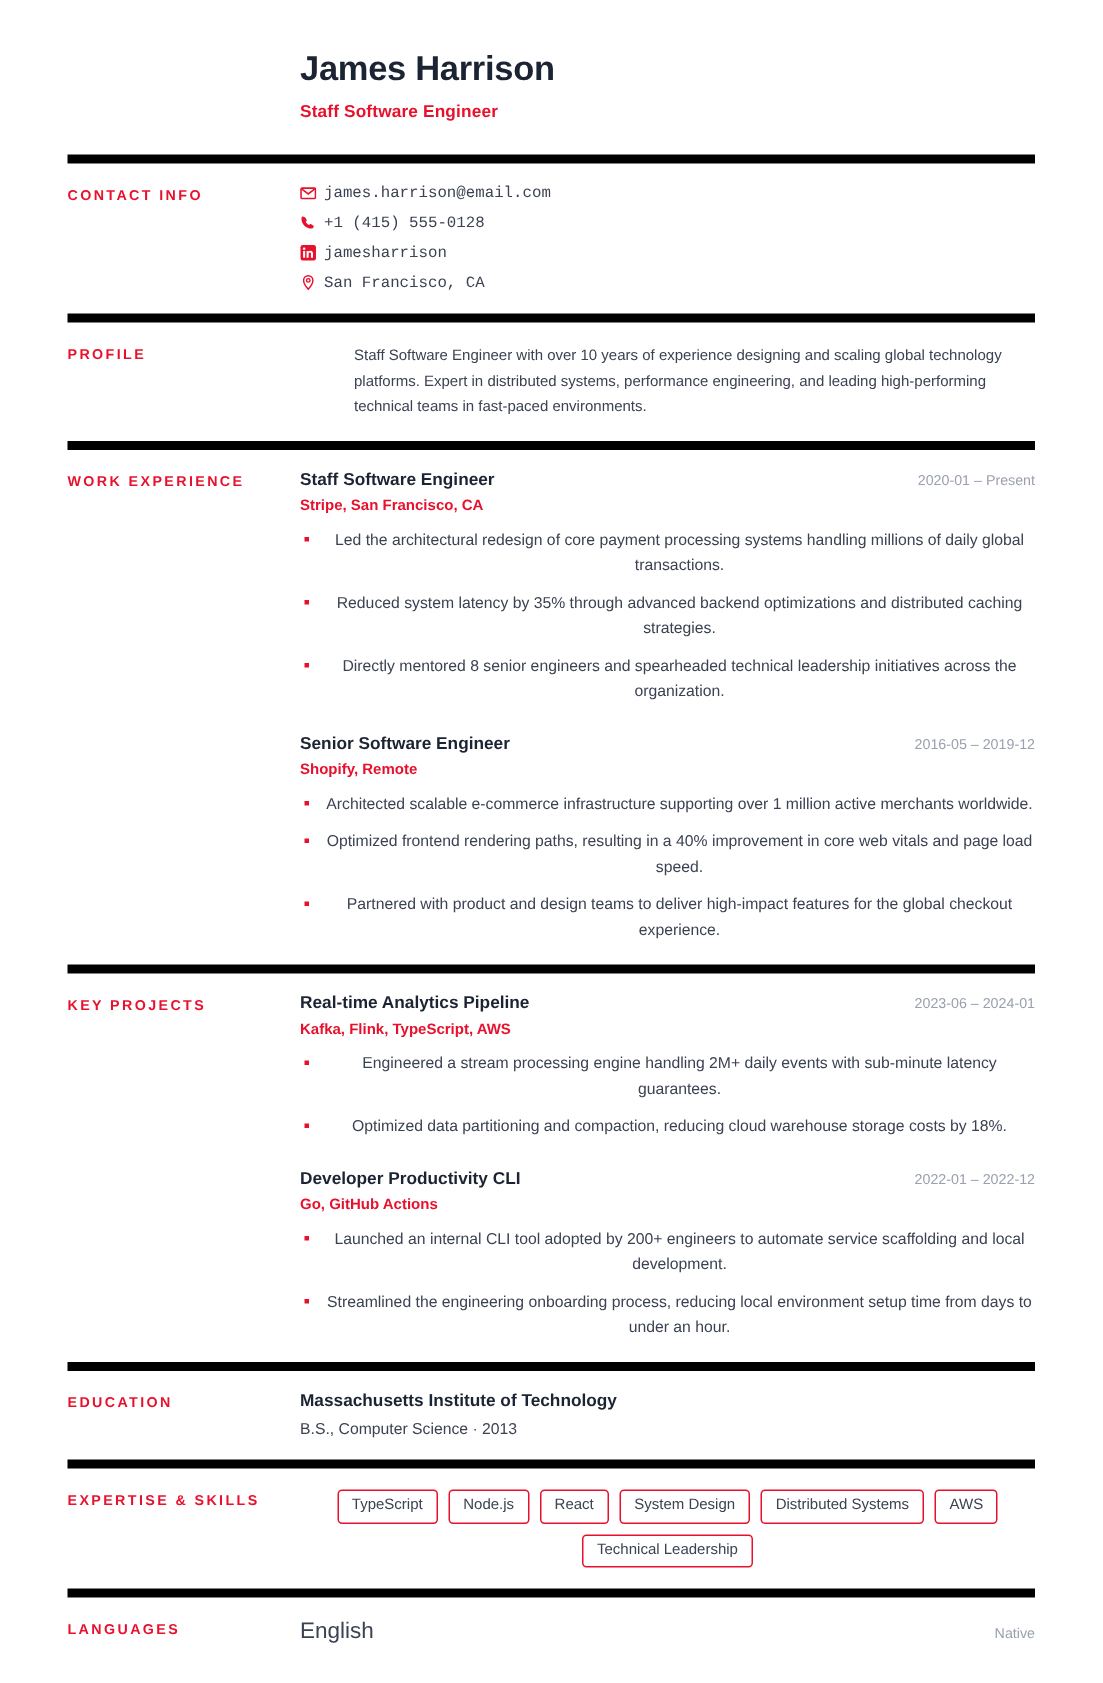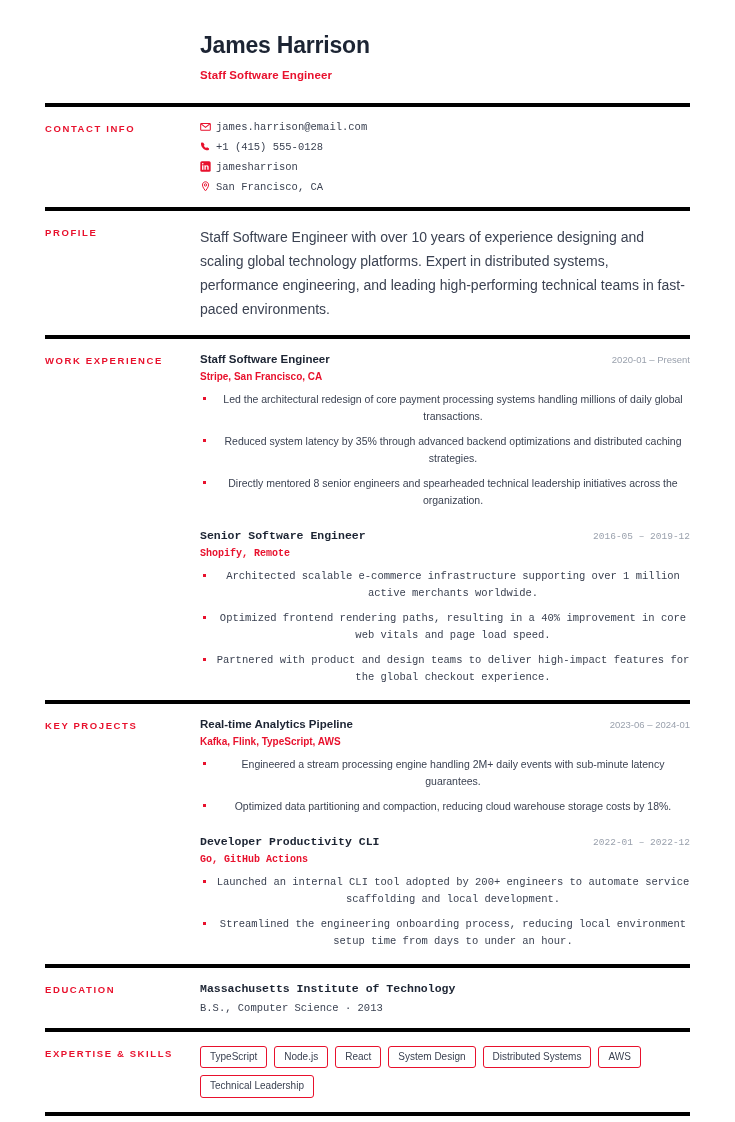--- a/index.html
+++ b/index.html
@@ -40,21 +40,21 @@
     font-size: 11.5px;
     font-weight: bold;
     color: #e8112d;
     letter-spacing: 0.1px;
   }
 
   
   .section {
     display: flex;
     align-items: flex-start;
-    border-top: 4px solid #000000;
+    border-top: 6px solid #000000;
     padding: 14px 0 14px 0;
   }
   .section-label {
     width: 155px;
     flex: 0 0 155px;
     font-size: 9.5px;
     font-weight: bold;
     color: #e8112d;
     letter-spacing: 1.6px;
     padding-top: 2px;
@@ -80,28 +80,29 @@
     flex: 0 0 16px;
     display: inline-flex;
     align-items: center;
     justify-content: flex-start;
     color: #e8112d;
   }
   .contact-icon svg { display: block; }
 
   
   .profile-text {
-    font-size: 14px;
+    font-size: 10px;
     line-height: 1.72;
     color: #3b4252;
+    margin-left: 36px;
   }
 
   
   .entry { margin-bottom: 20px; }
-  .entry:last-child { margin-bottom: 0; font-family: Liberation Mono, monospace; }
+  .entry:last-child { margin-bottom: 0; }
 
   .entry-head {
     display: flex;
     align-items: baseline;
     justify-content: space-between;
     gap: 12px;
   }
   .entry-title {
     font-size: 11.5px;
     font-weight: bold;
@@ -154,20 +155,21 @@
     margin-top: 7px;
     font-size: 10.5px;
     color: #3b4252;
   }
 
   
   .skills {
     display: flex;
     flex-wrap: wrap;
     gap: 7px;
+    justify-content: center;
   }
   .skill-pill {
     border: 1px solid #e8112d;
     border-radius: 3px;
     padding: 3px 9px 4px;
     font-size: 10px;
     color: #3b4252;
     line-height: 1.35;
     white-space: nowrap;
   }

